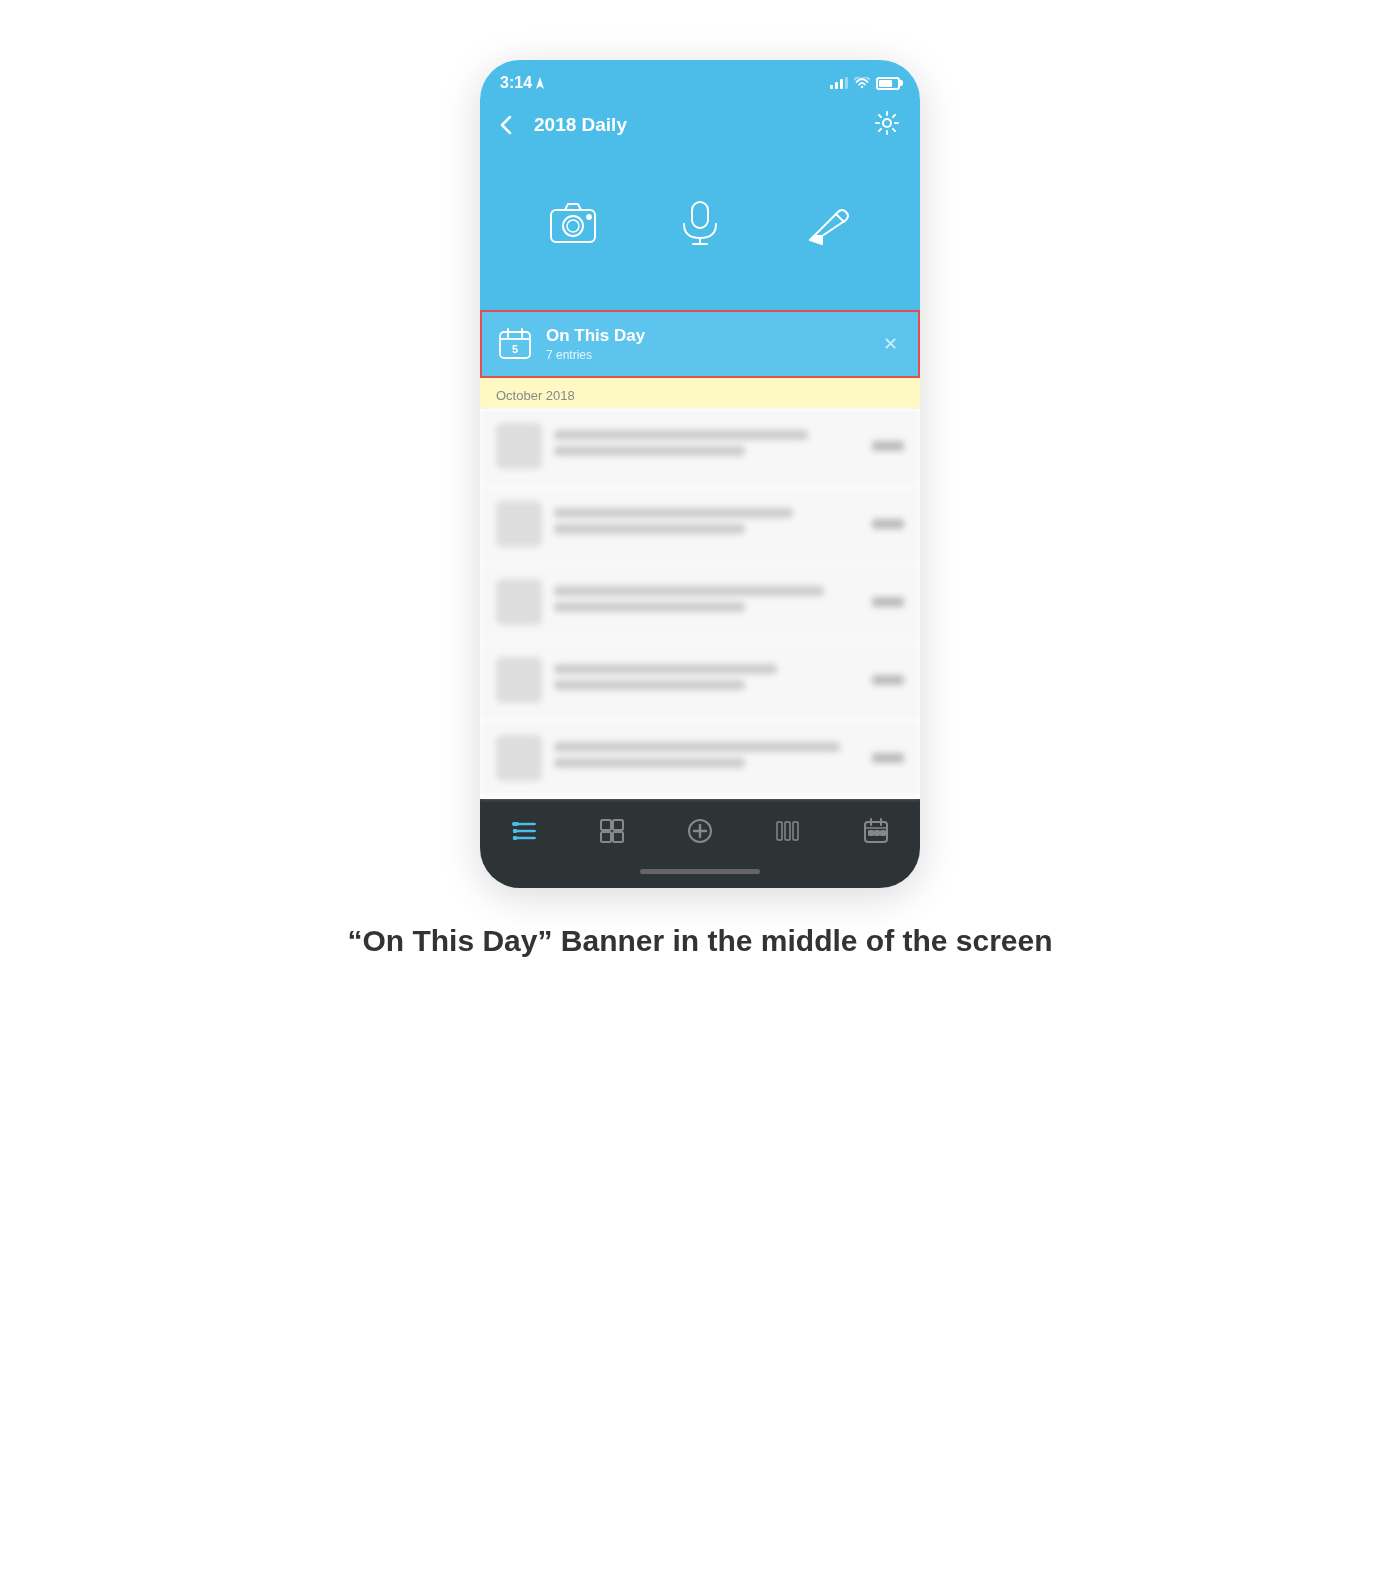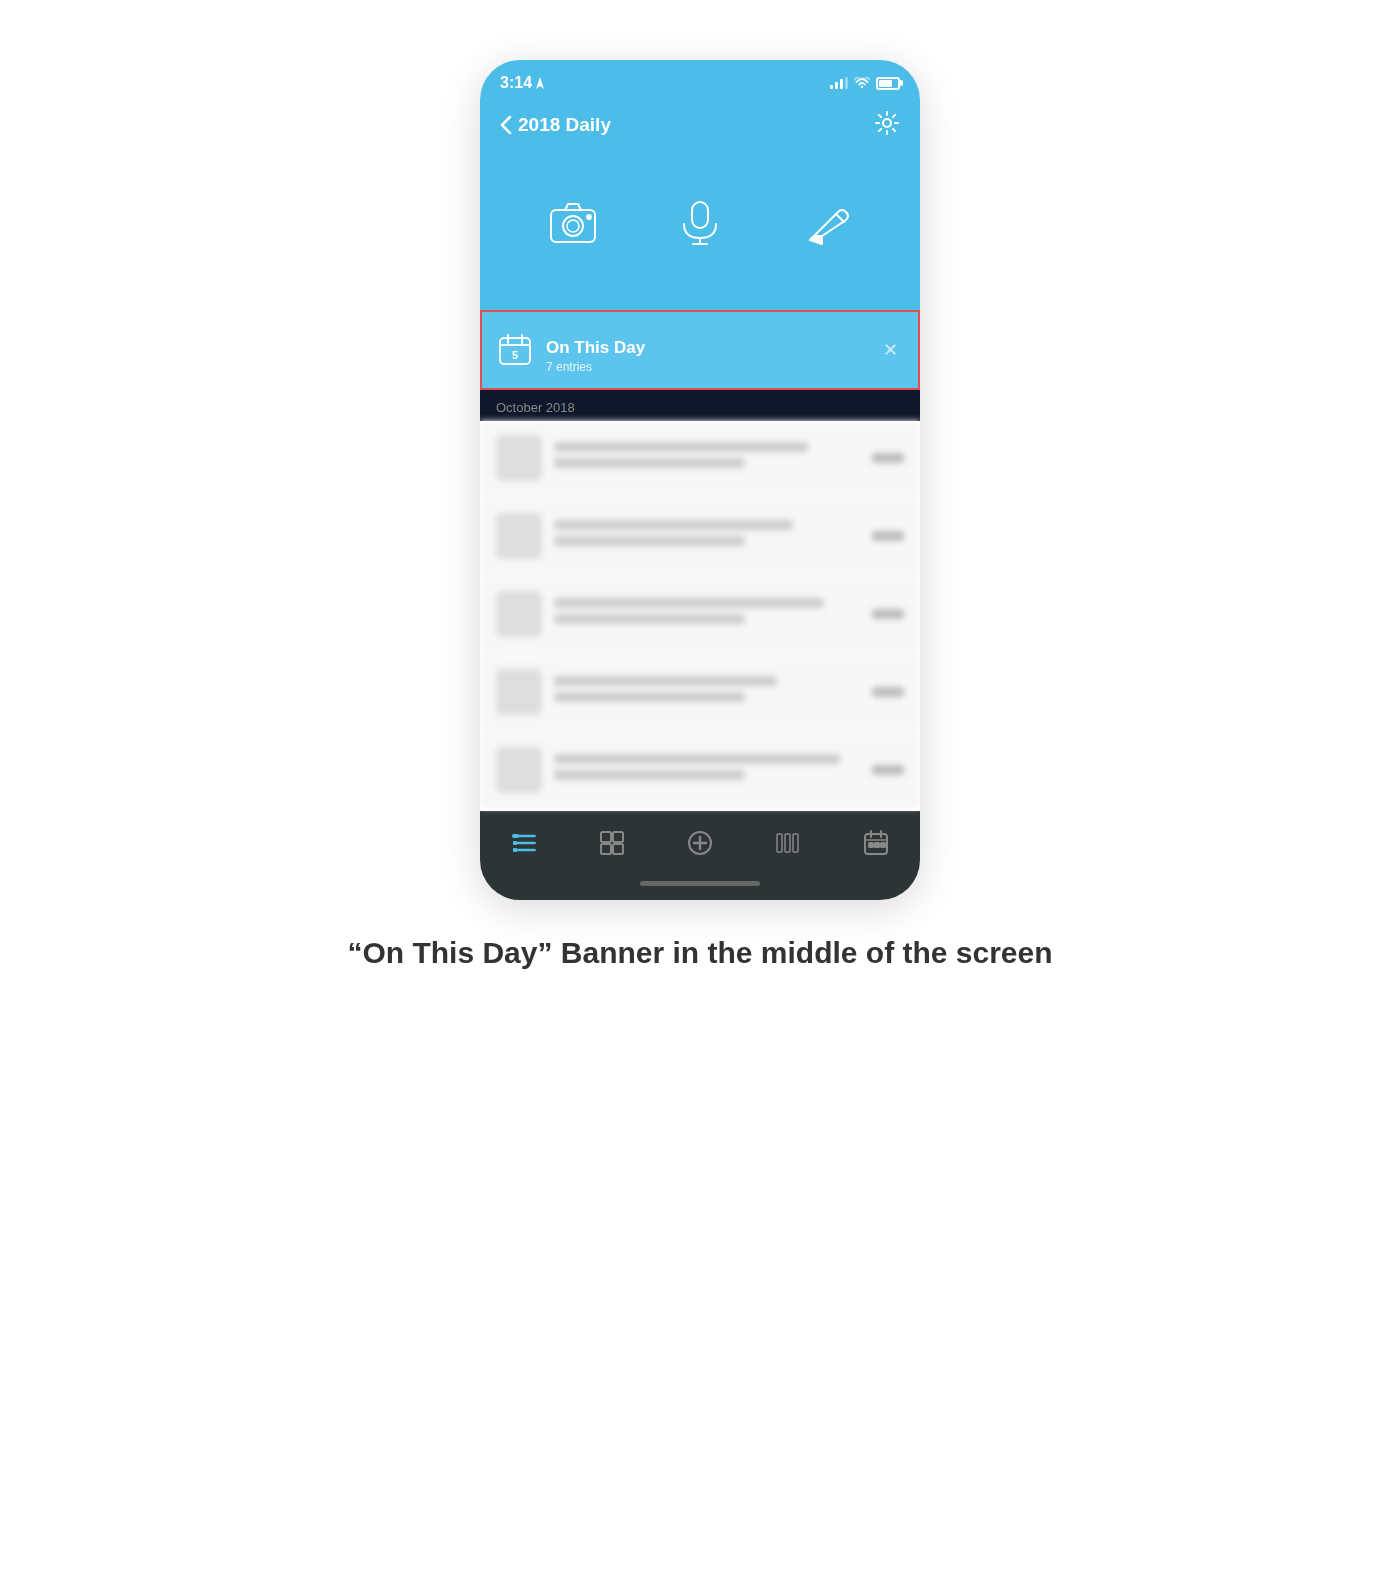--- a/index.html
+++ b/index.html
@@ -113,21 +113,21 @@
       display: flex;
       justify-content: space-between;
       align-items: center;
       padding: 10px 20px 16px 20px;
       background: #4bbde8;
     }
 
     .nav-back {
       display: flex;
       align-items: center;
-      gap: 6px;
+      gap: 22px;
       color: white;
       font-size: 18px;
       font-weight: 500;
       cursor: pointer;
     }
 
     .gear-icon-btn {
       color: white;
       cursor: pointer;
     }
@@ -178,42 +178,41 @@
 
     .banner-text {
       flex: 1;
     }
 
     .banner-title {
       color: white;
       font-size: 17px;
       font-weight: 600;
       margin-bottom: 2px;
-      margin-top: 12px;
     }
 
     .banner-subtitle {
       color: rgba(255,255,255,0.85);
       font-size: 12px;
     }
 
     .banner-close {
       color: rgba(255,255,255,0.7);
       font-size: 18px;
       cursor: pointer;
       padding: 4px;
       line-height: 1;
     }
 
     
     .month-label {
       padding: 10px 16px 6px 16px;
       font-size: 13px;
       color: #888;
-      background: #0f172a;
+      background: #fef9c3;
     }
 
     
     .blurred-list {
       background: #ffffff;
       filter: blur(3px);
       padding: 0;
     }
 
     .list-item {

